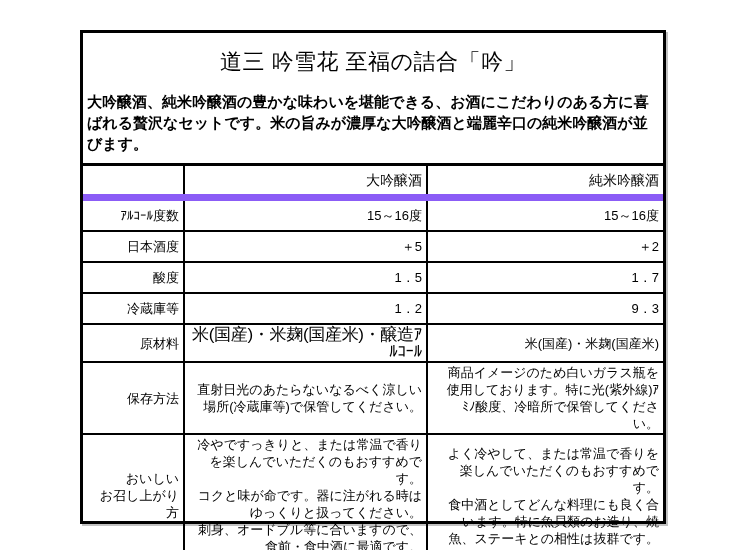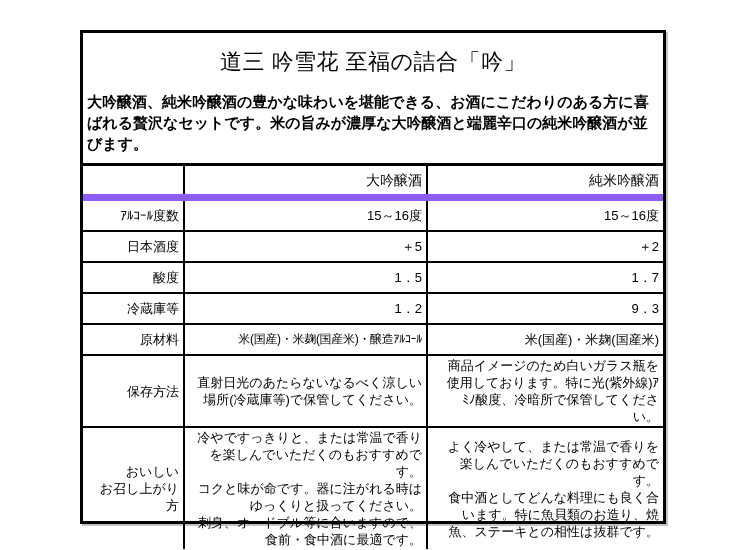--- a/index.html
+++ b/index.html
@@ -53,21 +53,21 @@
     overflow: hidden;
   }
   .spec th { text-align: right; height: 26px; border-top: none; border-bottom: 7px solid #8b5cf6; font-size: 14px; }
   .spec th:first-child, .spec td:first-child { border-left: none; }
   .spec th:last-child,  .spec td:last-child  { border-right: none; padding-left: 16px; }
   .spec tbody tr:last-child td { border-bottom: none; }
   .spec tbody tr.rshort td { height: 27px; }
   .spec tbody tr.rmed td   { height: 62px; }
   .spec tbody tr.rtall td  { height: 102px; }
   td.pre { white-space: pre-line; }
-  td.tight { font-size: 12px; letter-spacing: -0.3px; margin-top: 8px; }
+  td.tight { font-size: 17px; letter-spacing: -0.3px; margin-top: 8px; }
 </style>
 </head>
 <body>
 
 <div class="canvas">
   <div class="frame">
 
     <div class="title-row">道三 吟雪花 至福の詰合「吟」</div>
 
     <div class="desc-row">大吟醸酒、純米吟醸酒の豊かな味わいを堪能できる、お酒にこだわりのある方に喜ばれる贅沢なセットです。米の旨みが濃厚な大吟醸酒と端麗辛口の純米吟醸酒が並びます。</div>

